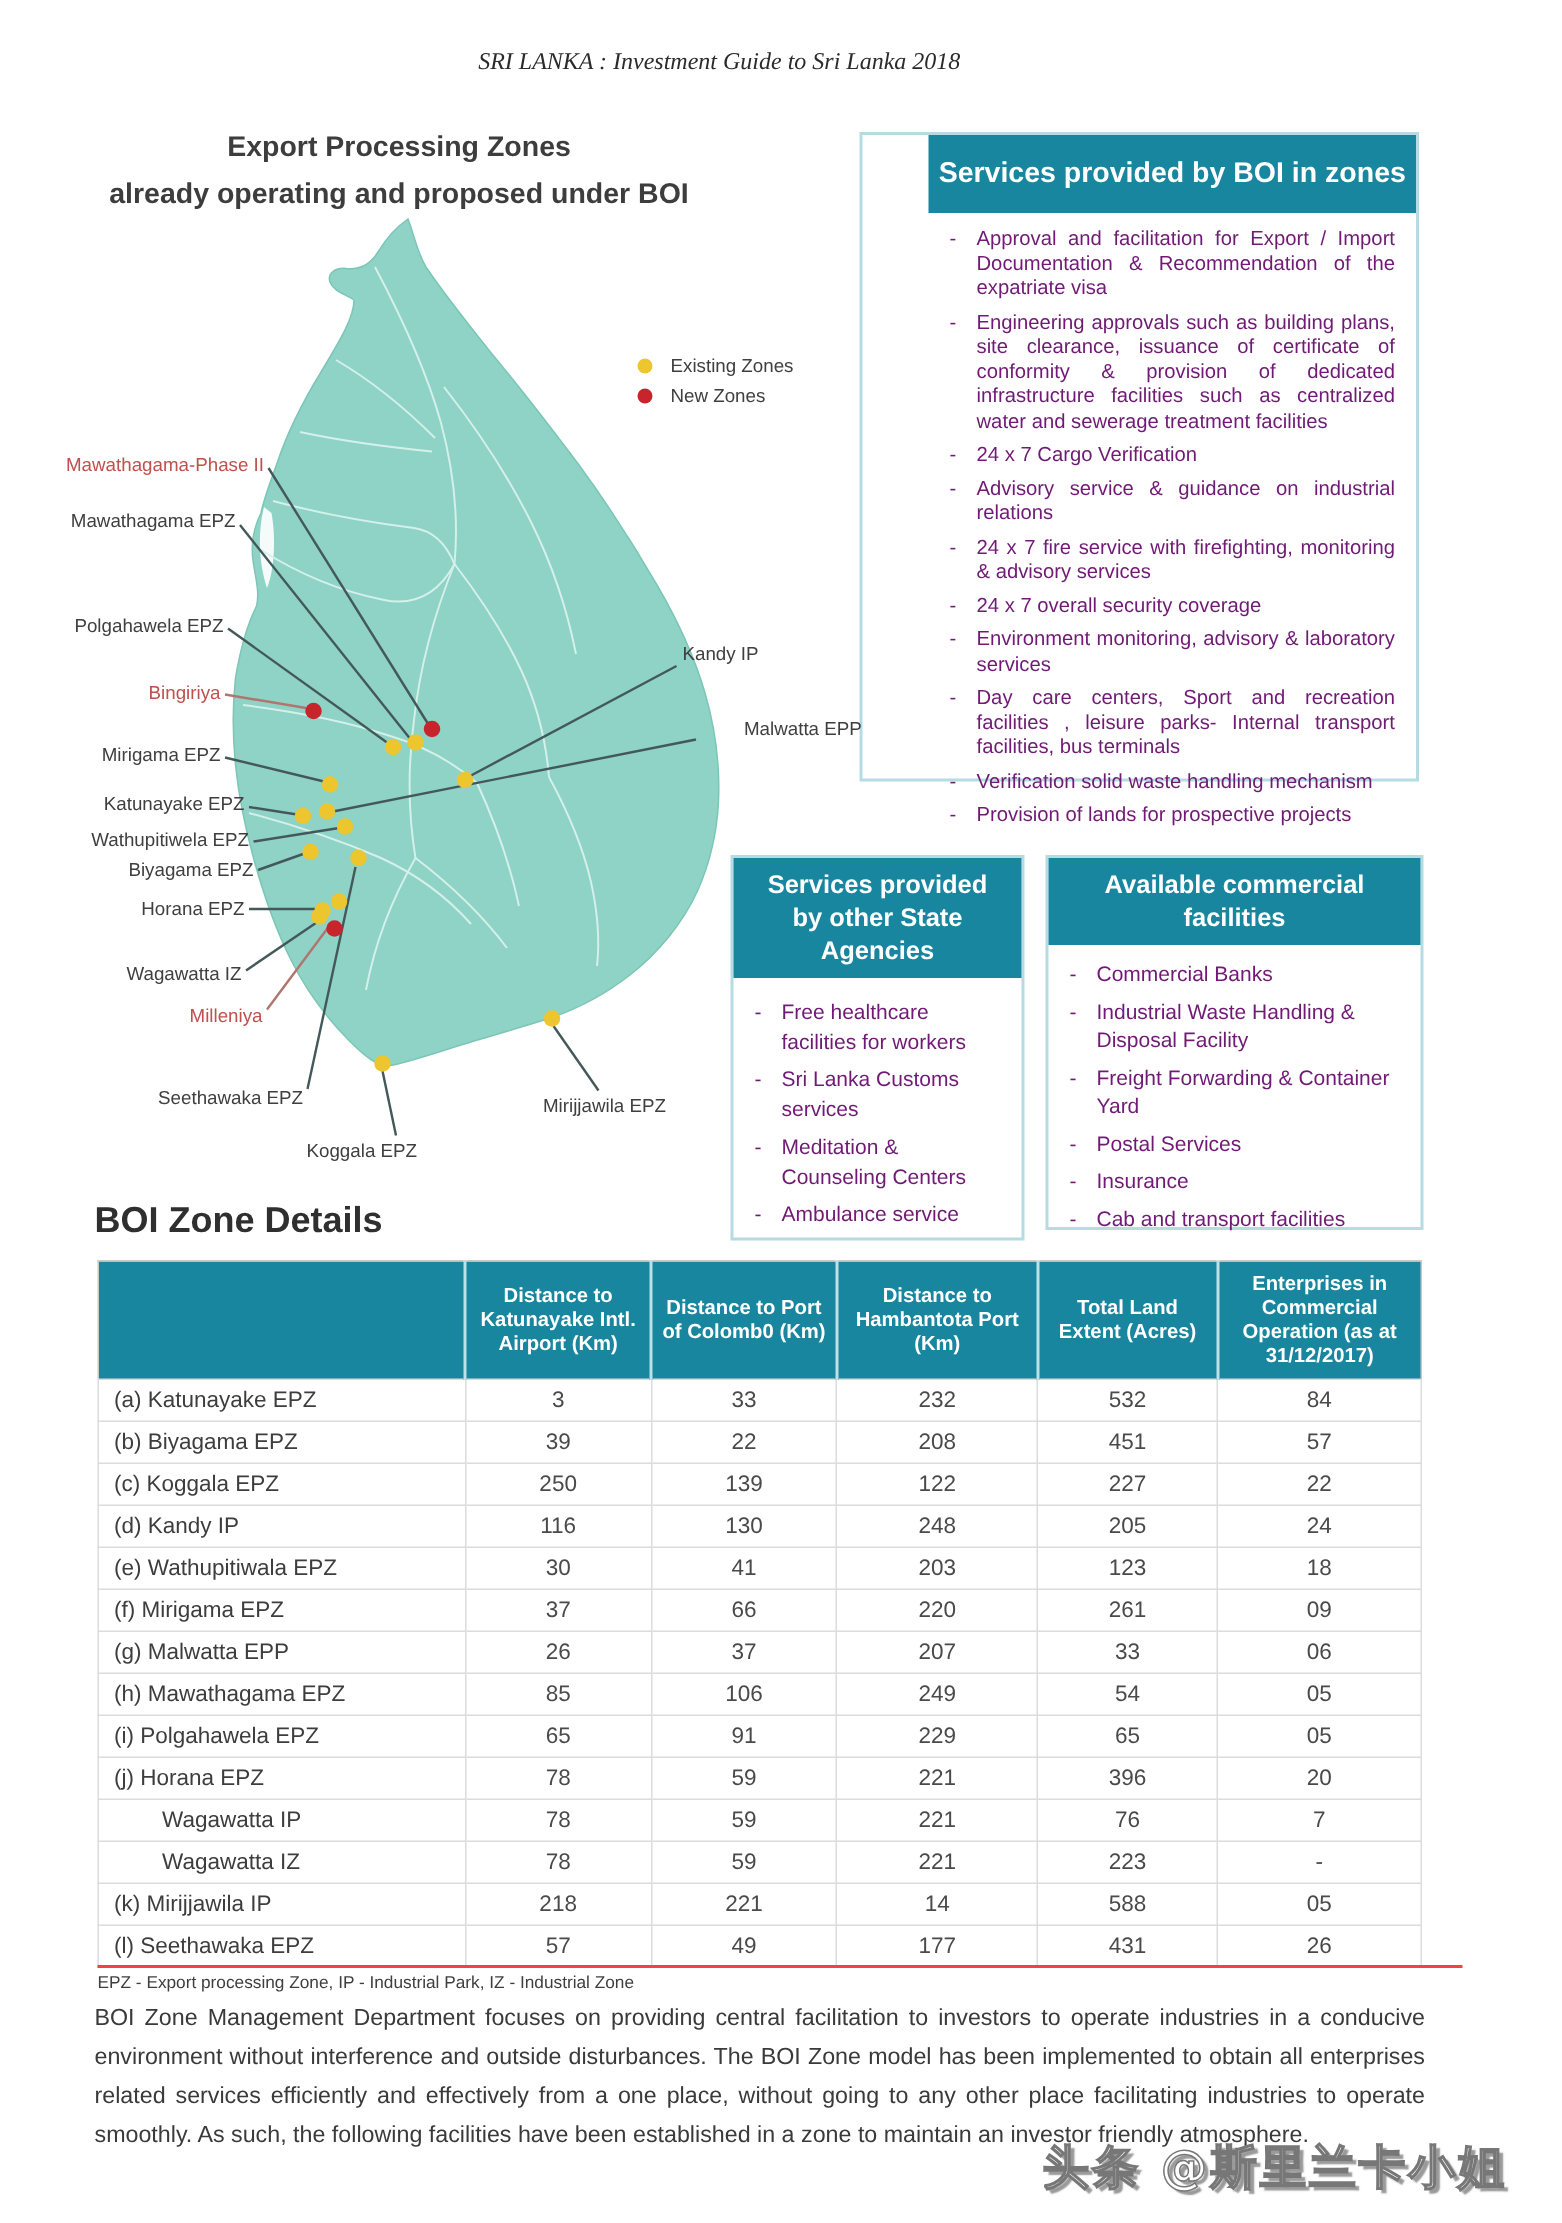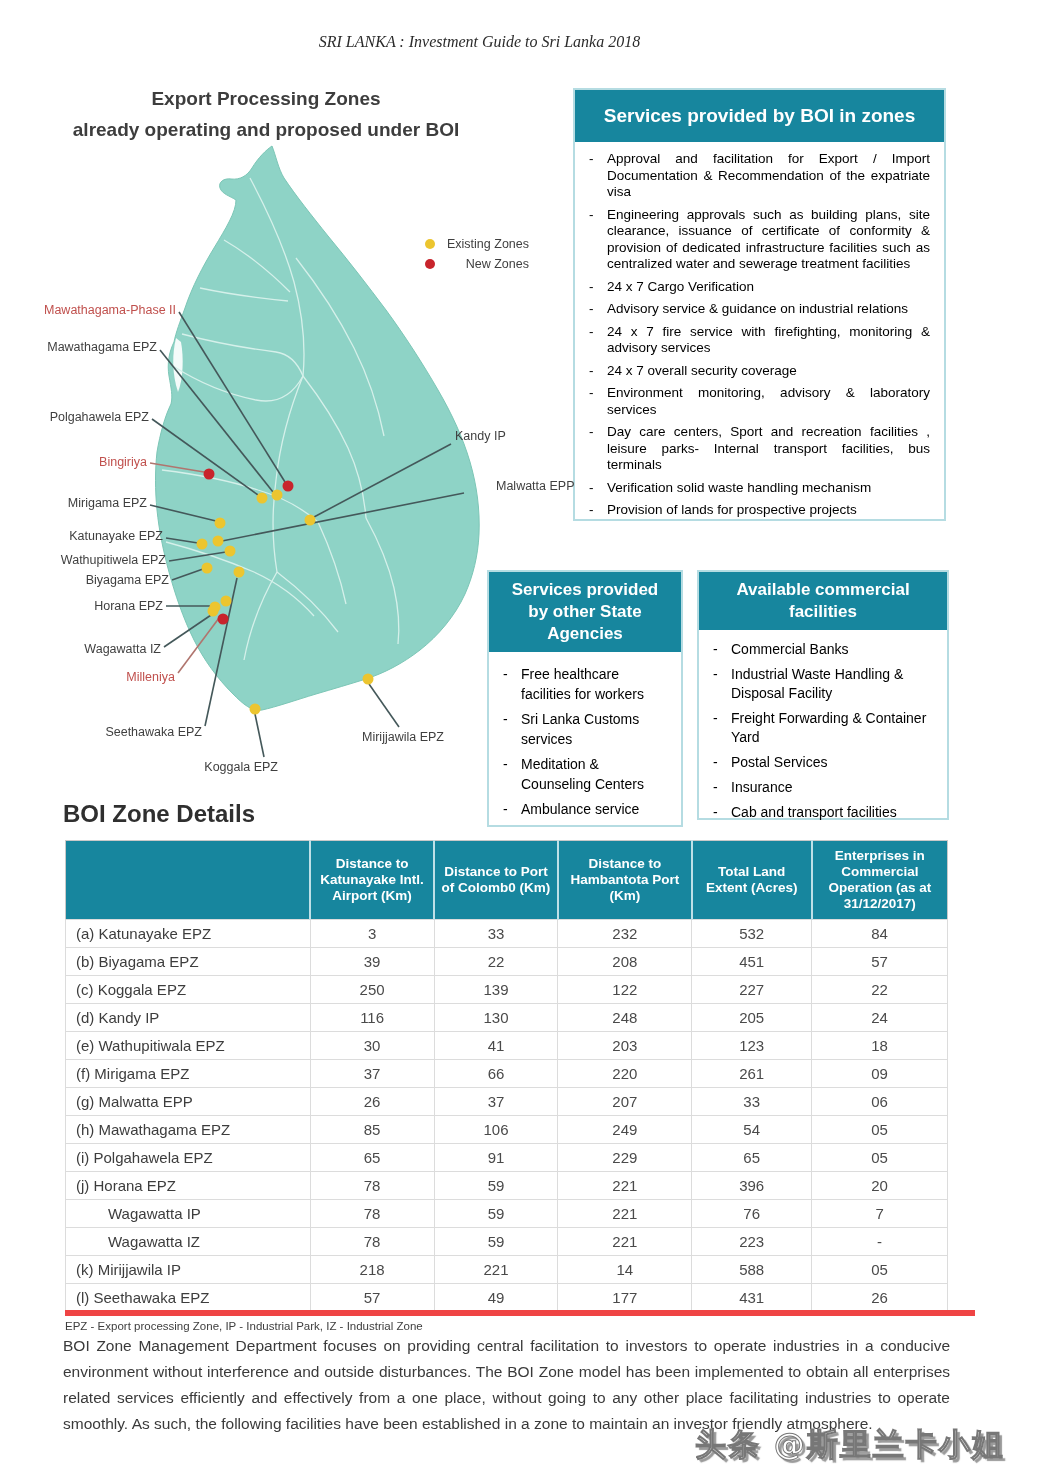--- a/index.html
+++ b/index.html
@@ -10,31 +10,31 @@
     font-family:"Liberation Serif",serif;font-style:italic;font-size:16px;color:#2b2b2b;z-index:2;}
 
   
   .map-svg{position:absolute;left:0;top:0;width:1041px;height:1482px;z-index:1;}
   .island{fill:#8ED3C6;stroke:#7CC6B6;stroke-width:1;}
   .lagoon{fill:#ffffff;opacity:.9;}
   .districts path{fill:none;stroke:#D5F0EA;stroke-width:1.3;}
   .map-title{position:absolute;left:40px;top:83px;width:452px;text-align:center;
     font-size:19px;font-weight:bold;color:#3D3D3D;line-height:31px;z-index:2;}
   .legend{position:absolute;left:425px;top:234px;z-index:2;font-size:12.5px;color:#3f3f3f;}
-  .legend-row{display:flex;align-items:center;height:20px;justify-content:space-between;}
+  .legend-row{display:flex;align-items:center;height:20px;}
   .legend-dot{width:10px;height:10px;border-radius:50%;margin-right:12px;flex:0 0 auto;}
   .map-label{position:absolute;font-size:12.5px;color:#3F3F3F;white-space:nowrap;z-index:3;}
 
   
   .box{position:absolute;background:#ffffff;border:2px solid #B5DCE2;box-sizing:border-box;z-index:2;}
   .box-head{background:#17869E;color:#ffffff;font-weight:bold;text-align:center;}
-  .box1{left:573px;top:88px;width:373px;height:433px;}
+  .box1{left:573px;top:88px;width:373px;height:433px;padding-left:44px;}
   .box-head1{font-size:19px;line-height:52px;height:52px;}
   ul.dash{list-style:none;margin:0;padding:0 10px 0 0;}
-  ul.dash li{position:relative;padding-left:32px;color:#000000;}
+  ul.dash li{position:relative;padding-left:32px;color:#701a75;}
   ul.dash li::before{content:"-";position:absolute;left:14px;top:0;}
   .box1 ul{margin-top:9px;}
   .box1 li{font-size:13.5px;line-height:16.5px;margin-bottom:6px;text-align:justify;padding-right:4px;}
   .box2{left:487px;top:570px;width:196px;height:257px;}
   .box-head2{font-size:17px;line-height:22px;padding:7px 22px;}
   .box2 ul{margin-top:12px;}
   .box2 li{font-size:14px;line-height:20px;margin-bottom:5px;padding-left:28px;}
   .box2 li::before{left:12px;}
   .box3{left:697px;top:570px;width:252px;height:250px;}
   .box3 ul{margin-top:10px;}
@@ -44,21 +44,21 @@
   .boi-heading{position:absolute;left:63px;top:800px;font-size:24px;font-weight:bold;color:#2F2F2F;z-index:2;}
   #zone-table{position:absolute;left:65px;top:840px;width:883px;border-collapse:collapse;
     background:#ffffff;z-index:2;border:1px solid #C9C9C9;}
   #zone-table th{background:#17869E;color:#ffffff;font-size:13.5px;line-height:16px;font-weight:bold;
     padding:7px 5px;border-right:2px solid #BEE0E7;vertical-align:middle;}
   #zone-table th:last-child{border-right:none;}
   #zone-table td{font-size:15px;color:#4A4A4A;text-align:center;height:27px;
     border:1px solid #DCDCDC;padding:0 4px;}
   #zone-table td.zone{text-align:left;padding-left:10px;color:#3D3D3D;}
   #zone-table td.zone.indent{padding-left:42px;}
-  .footnote{position:absolute;left:65px;top:1310px;width:910px;border-top:6px solid #ef4444;
+  .footnote{position:absolute;left:65px;top:1310px;width:910px;border-top:2px solid #ef4444;
     padding-top:4px;font-size:11.5px;color:#3E3E3E;z-index:2;}
   .paragraph{position:absolute;left:63px;top:1333px;width:887px;font-size:15.5px;line-height:26px;
     text-align:justify;color:#3A3A3A;z-index:2;}
   .watermark{position:absolute;left:695px;top:1424px;font-size:31px;font-weight:bold;color:#ffffff;
     -webkit-text-stroke:1px #777777;text-shadow:3px 3px 1px rgba(70,70,70,0.55);
     white-space:nowrap;letter-spacing:2px;z-index:3;font-family:"DejaVu Sans",sans-serif;}
 </style>
 </head>
 <body>
 

